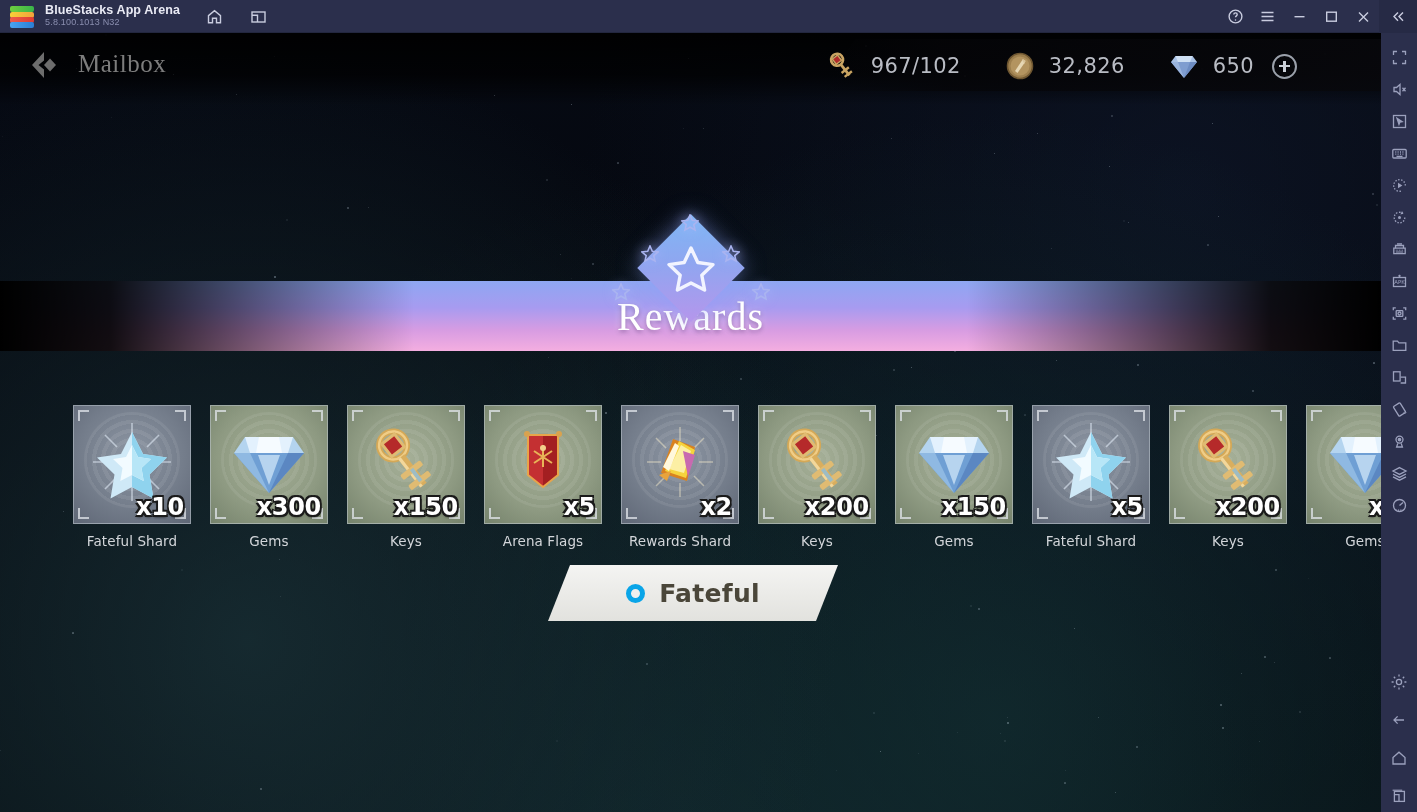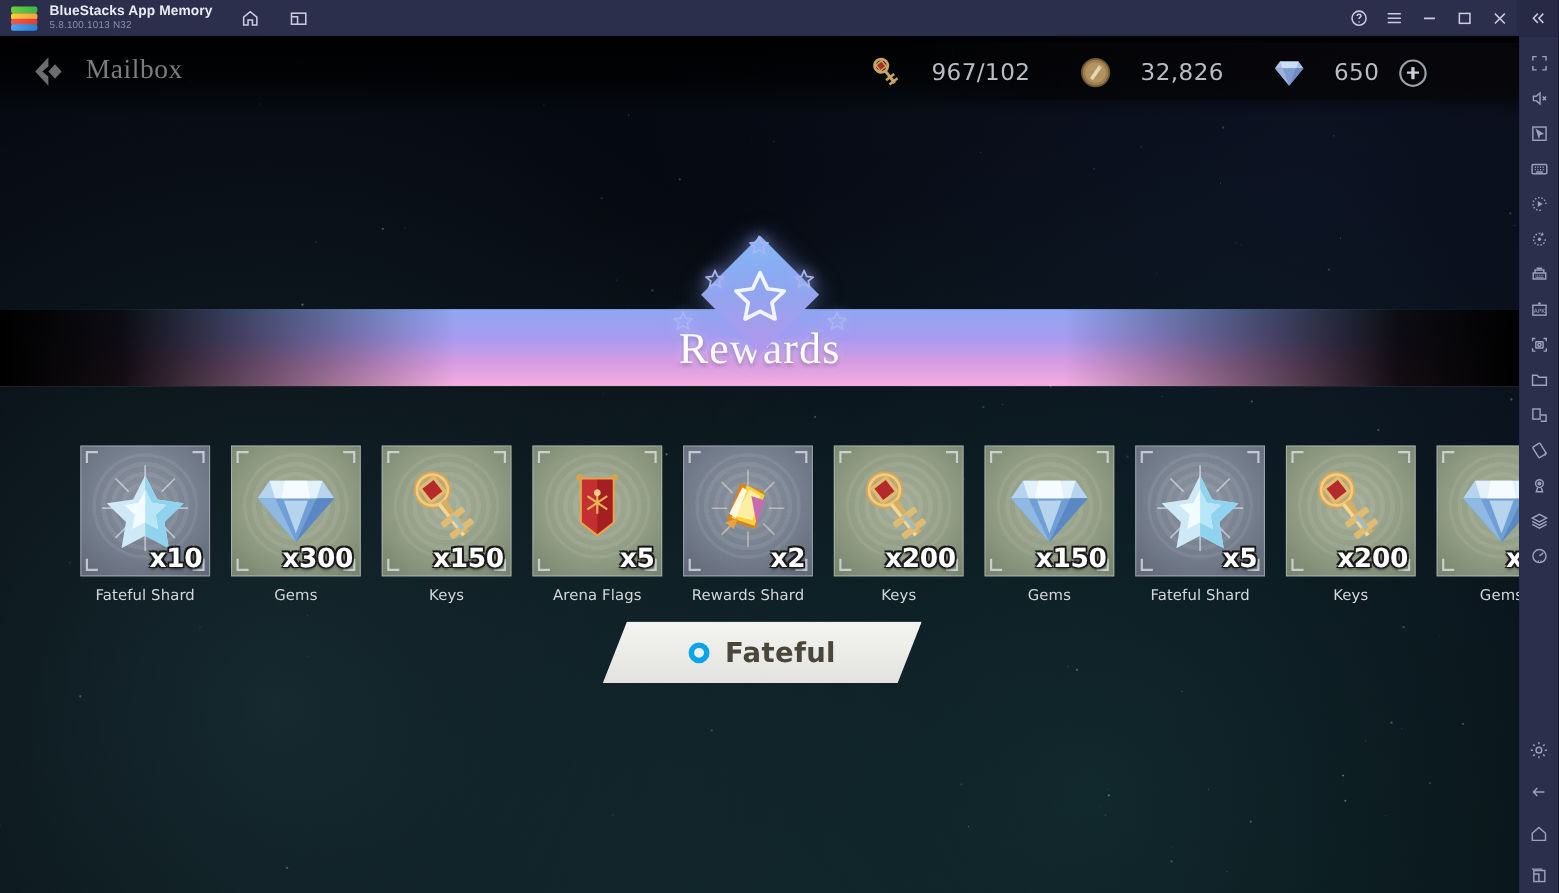--- a/index.html
+++ b/index.html
@@ -65,21 +65,21 @@
   .back-arrow svg { display: block; }
   .mailbox-label {
     margin-left: 22px; color: #7d7d7d; font-size: 25px;
     font-family: "Liberation Serif", serif; letter-spacing: .5px;
   }
   .currencies {
     position: absolute; right: 84px; top: 16px; display: flex; align-items: center; gap: 42px;
   }
   .cur { display: flex; align-items: center; gap: 12px; cursor: pointer; }
   .cur-ico { width: 34px; height: 34px; position: relative; }
-  .cur-val { color: #b9bcc4; font-size: 21px; font-family: "DejaVu Sans", sans-serif; letter-spacing: .4px; margin-left: 12px; }
+  .cur-val { color: #b9bcc4; font-size: 21px; font-family: "DejaVu Sans", sans-serif; letter-spacing: .4px; }
   .cur-plus {
     width: 25px; height: 25px; border-radius: 50%; border: 2px solid #9aa0aa;
     position: relative; margin-left: 6px; cursor: pointer;
   }
   .cur-plus:before, .cur-plus:after {
     content: ""; position: absolute; background: #cbd0d8;
   }
   .cur-plus:before { left: 5px; top: 9.5px; width: 11px; height: 2.4px; }
   .cur-plus:after { left: 9.3px; top: 5px; width: 2.4px; height: 11px; }
 
@@ -191,21 +191,21 @@
 <div id="app">
 
   <div class="titlebar">
     <div class="bs-logo">
       <i></i>
         <i></i>
         <i></i>
         <i></i>
     </div>
     <div class="bs-title-wrap">
-      <div class="bs-title">BlueStacks App Memory</div>
+      <div class="bs-title">BlueStacks App Arena</div>
       <div class="bs-ver">5.8.100.1013  N32</div>
     </div>
     <div class="tb-icons">
       <div class="tb-ic">
         <svg width="17" height="17" viewBox="0 0 17 17">
             <path d="M2.5 7.6 8.5 2.6l6 5v7.2h-4v-4.6h-4v4.6h-4z"></path>
           </svg>
       </div>
       <div class="tb-ic">
         <svg width="17" height="17" viewBox="0 0 17 17">

